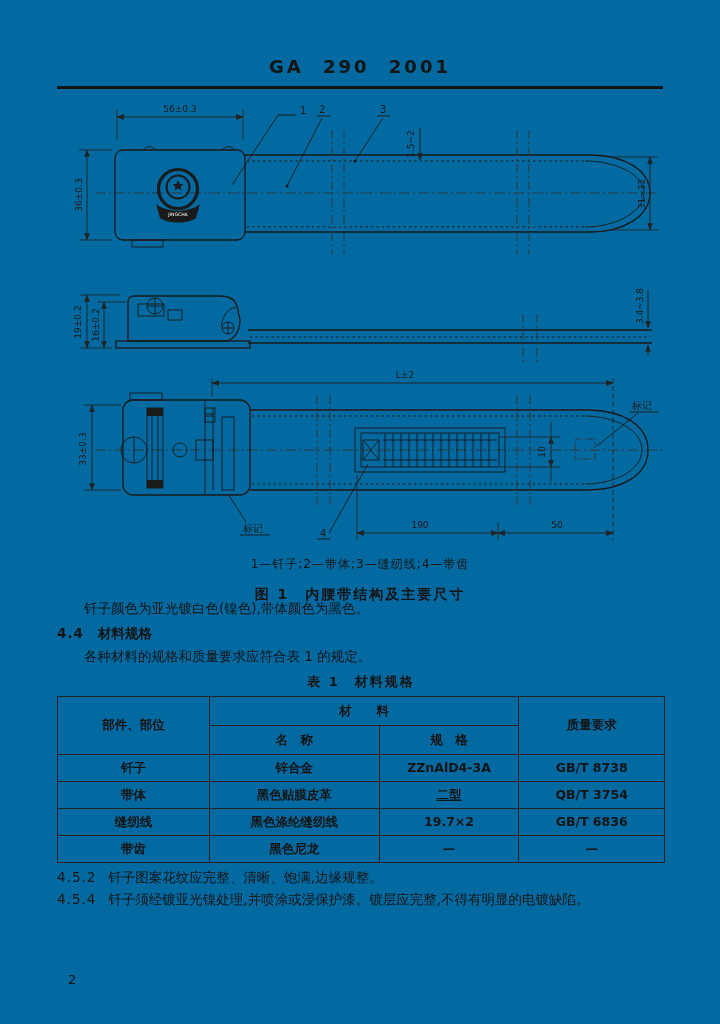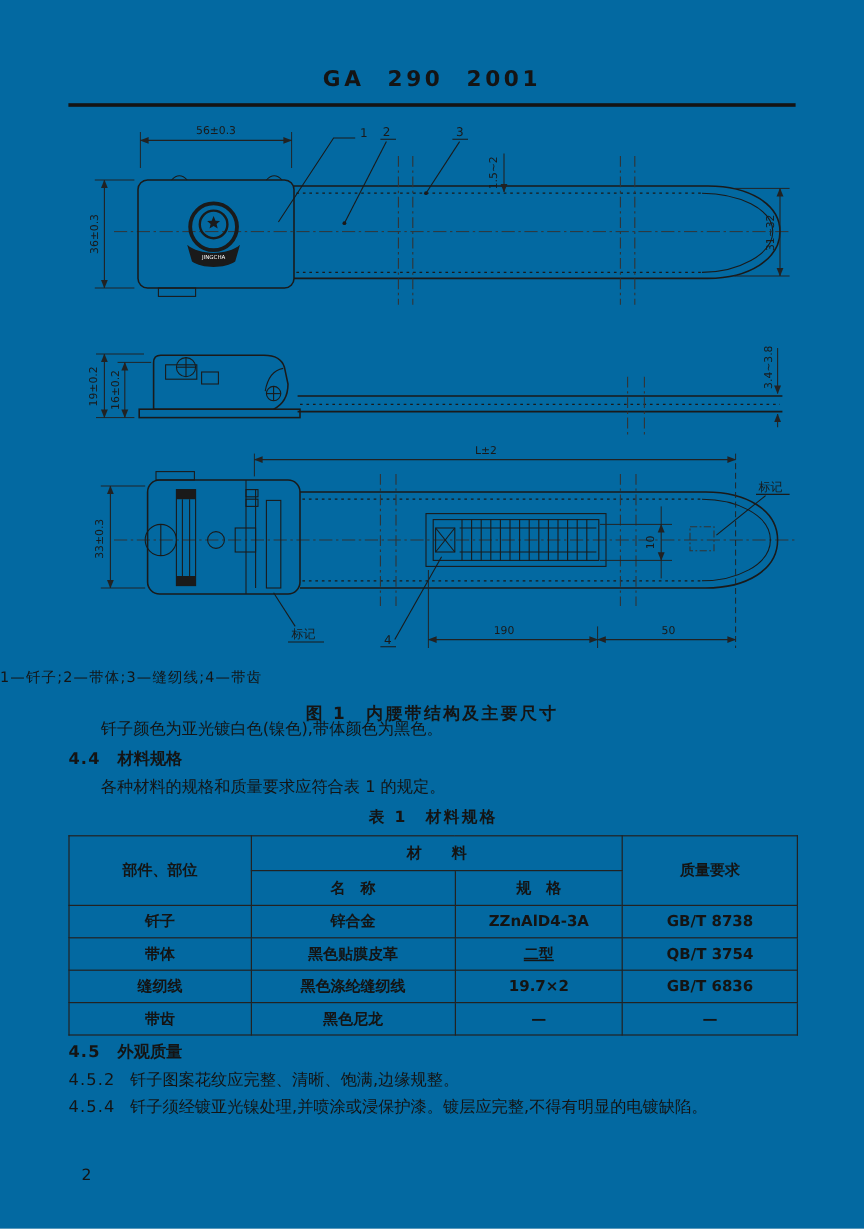--- a/index.html
+++ b/index.html
@@ -2,21 +2,21 @@
 <html><head>
 <meta charset="utf-8">
 <style>
   html,body{margin:0;padding:0;background:#e8e8e8;}
   .page{position:relative;width:720px;height:1024px;margin:0 auto;background:#0369a1;
         font-family:"DejaVu Sans","Liberation Sans",sans-serif;color:#141414;overflow:hidden;}
   .std-no{position:absolute;top:56px;left:0;width:100%;text-align:center;
           font-size:18px;font-weight:bold;letter-spacing:3px;word-spacing:10px;}
   .rule{position:absolute;top:86px;left:57px;width:606px;height:0;border-top:3px solid #141414;}
   .fig{position:absolute;top:92px;left:0;}
-  .legend{position:absolute;top:556px;left:0;width:100%;font-size:12px;letter-spacing:1px;}
+  .legend{position:absolute;top:556px;left:0;width:100%;text-align:center;font-size:12px;letter-spacing:1px;}
   .caption{position:absolute;top:586px;left:0;width:100%;text-align:center;font-size:14px;font-weight:bold;letter-spacing:2px;}
   .content{position:absolute;top:598px;left:57px;width:608px;font-size:13.5px;line-height:1.6;}
   .sec-head{font-weight:bold;margin:2px 0 2px;}
   .sec-head .no{display:inline-block;margin-right:14px;letter-spacing:1px;}
   .sec-body{text-indent:2em;margin:0 0 3px;}
   .tbl-title{text-align:center;font-weight:bold;margin:4px 0 3px;font-size:13px;letter-spacing:2px;}
   table.mat{width:100%;border-collapse:collapse;font-size:12.5px;table-layout:fixed;}
   table.mat th,table.mat td{border:1.2px solid #222;text-align:center;padding:3px 2px;font-weight:bold;}
   table.mat thead th{padding:4px 2px;}
   .c1{width:25%;}.c2{width:28%;}.c3{width:23%;}.c4{width:24%;}
@@ -294,23 +294,20 @@
         <tr>
           <td>带齿</td>
           <td>黑色尼龙</td>
           <td>—</td>
           <td>—</td>
         </tr>
       </tbody>
     </table>
 
     <div class="app">
-      <div class="sec-head">
-        <span class="no">4.5</span><span>外观质量</span>
-      </div>
       <div class="app-item">
         <span class="no">4.5.2</span><span>钎子图案花纹应完整、清晰、饱满,边缘规整。</span>
       </div>
       <div class="app-item">
         <span class="no">4.5.4</span><span>钎子须经镀亚光镍处理,并喷涂或浸保护漆。镀层应完整,不得有明显的电镀缺陷。</span>
       </div>
     </div>
   </div>
 
   <div class="page-num">2</div>

